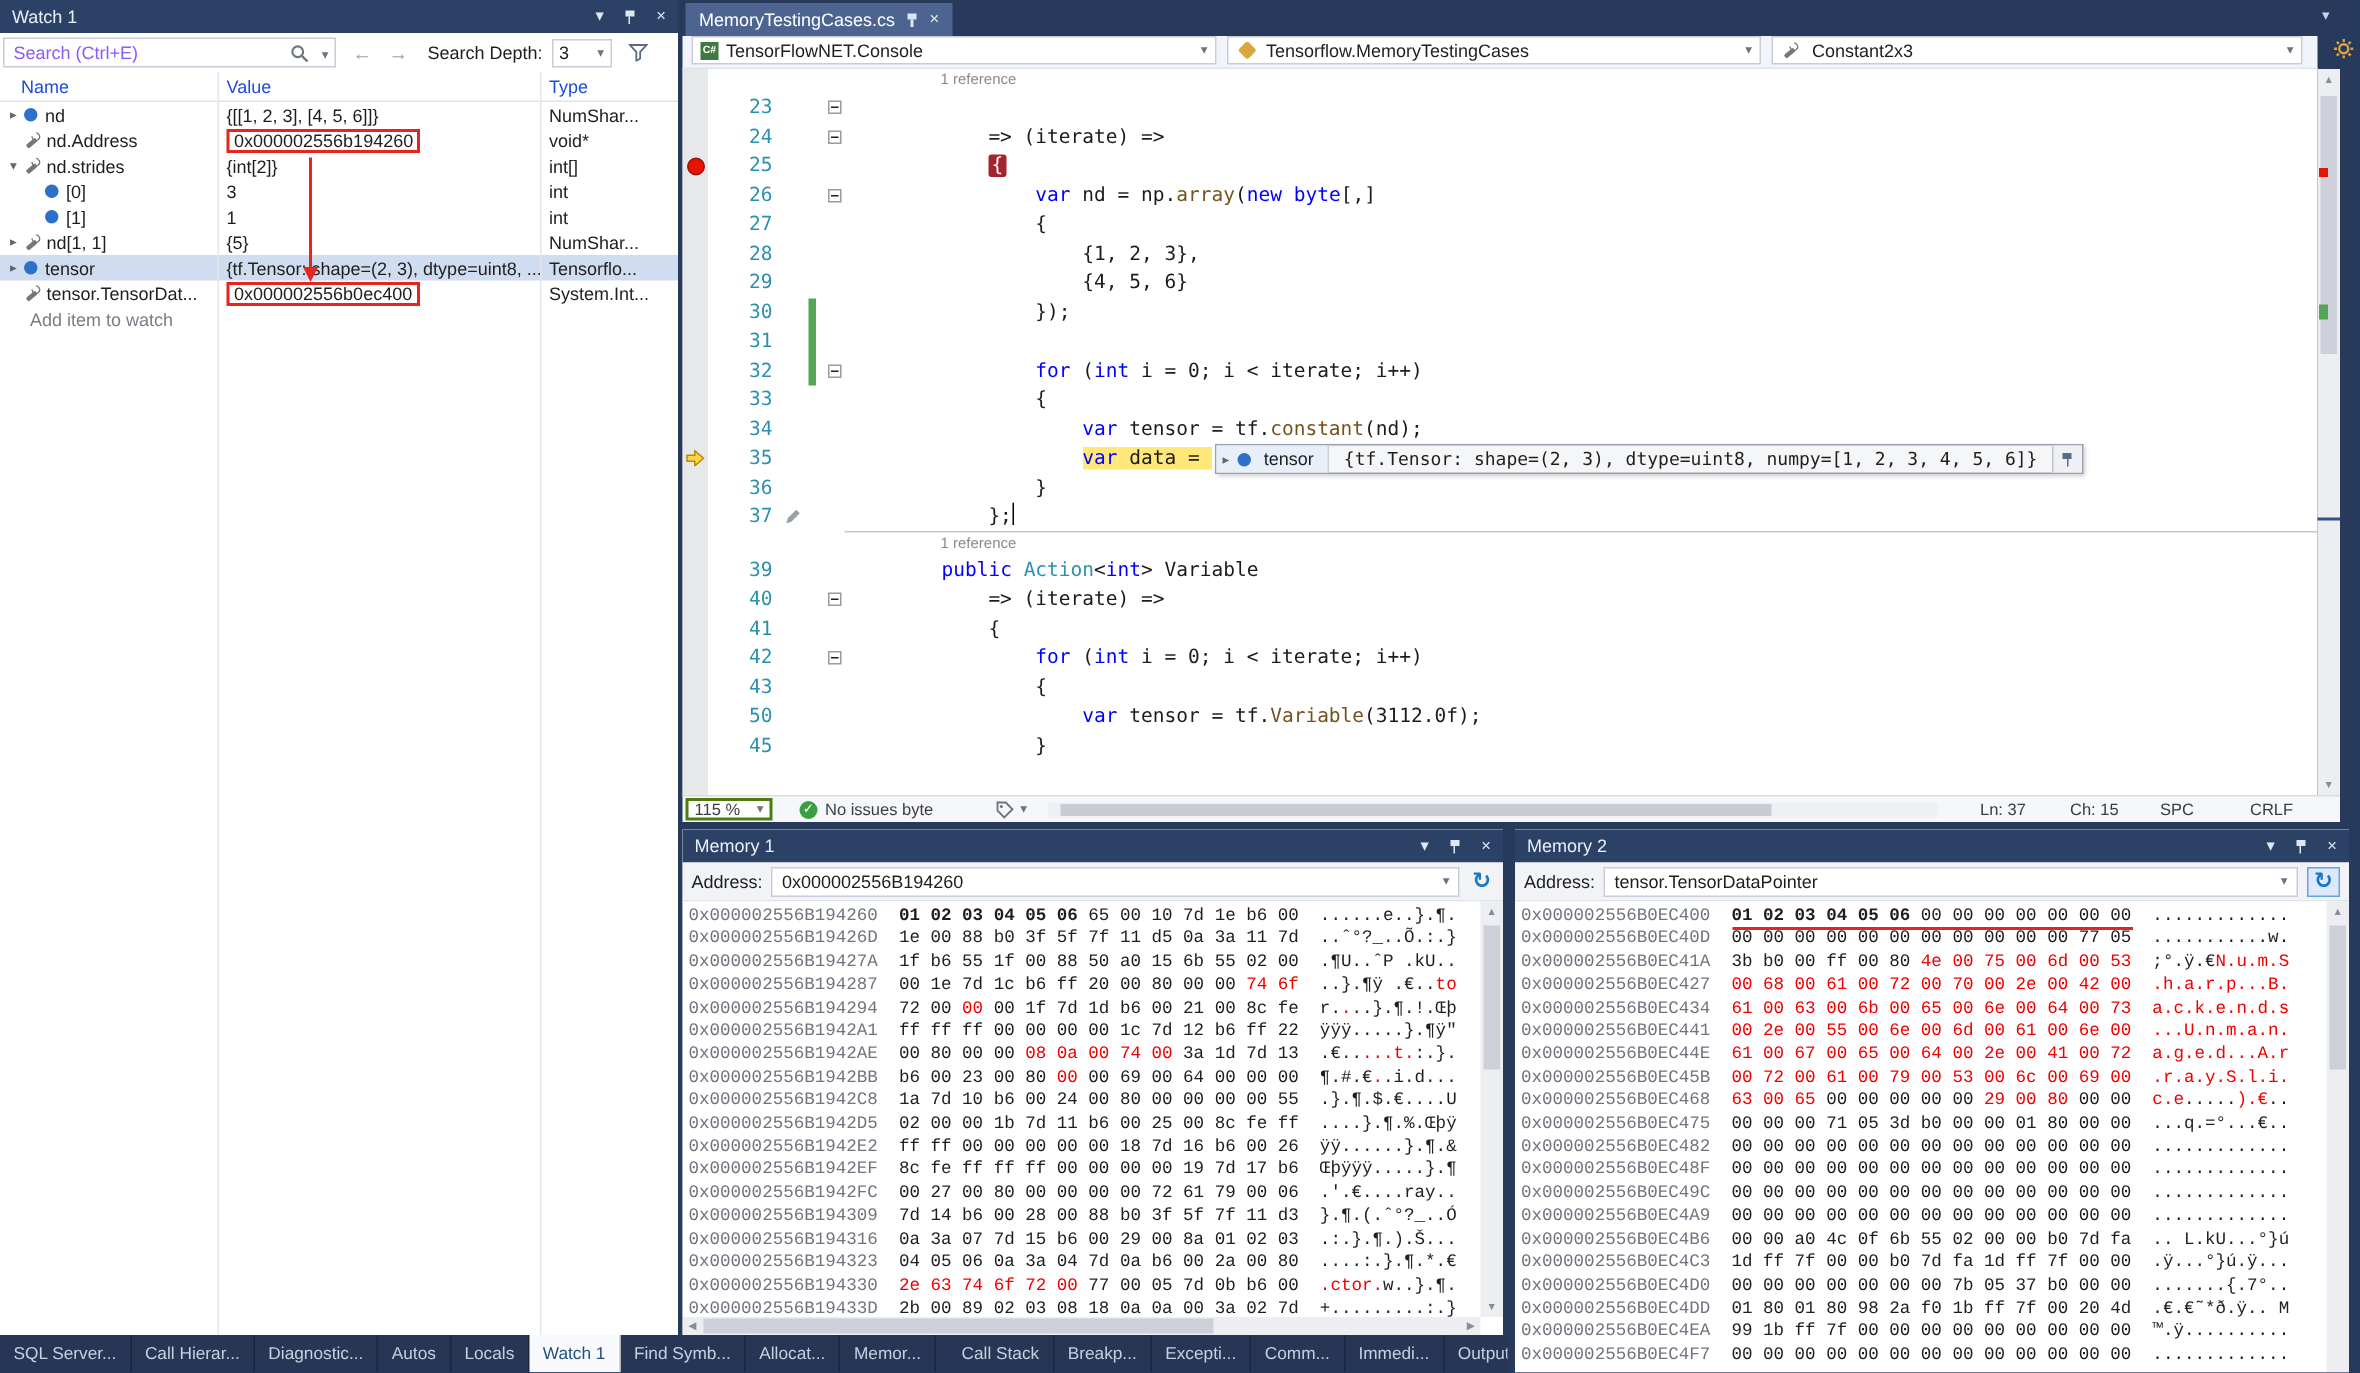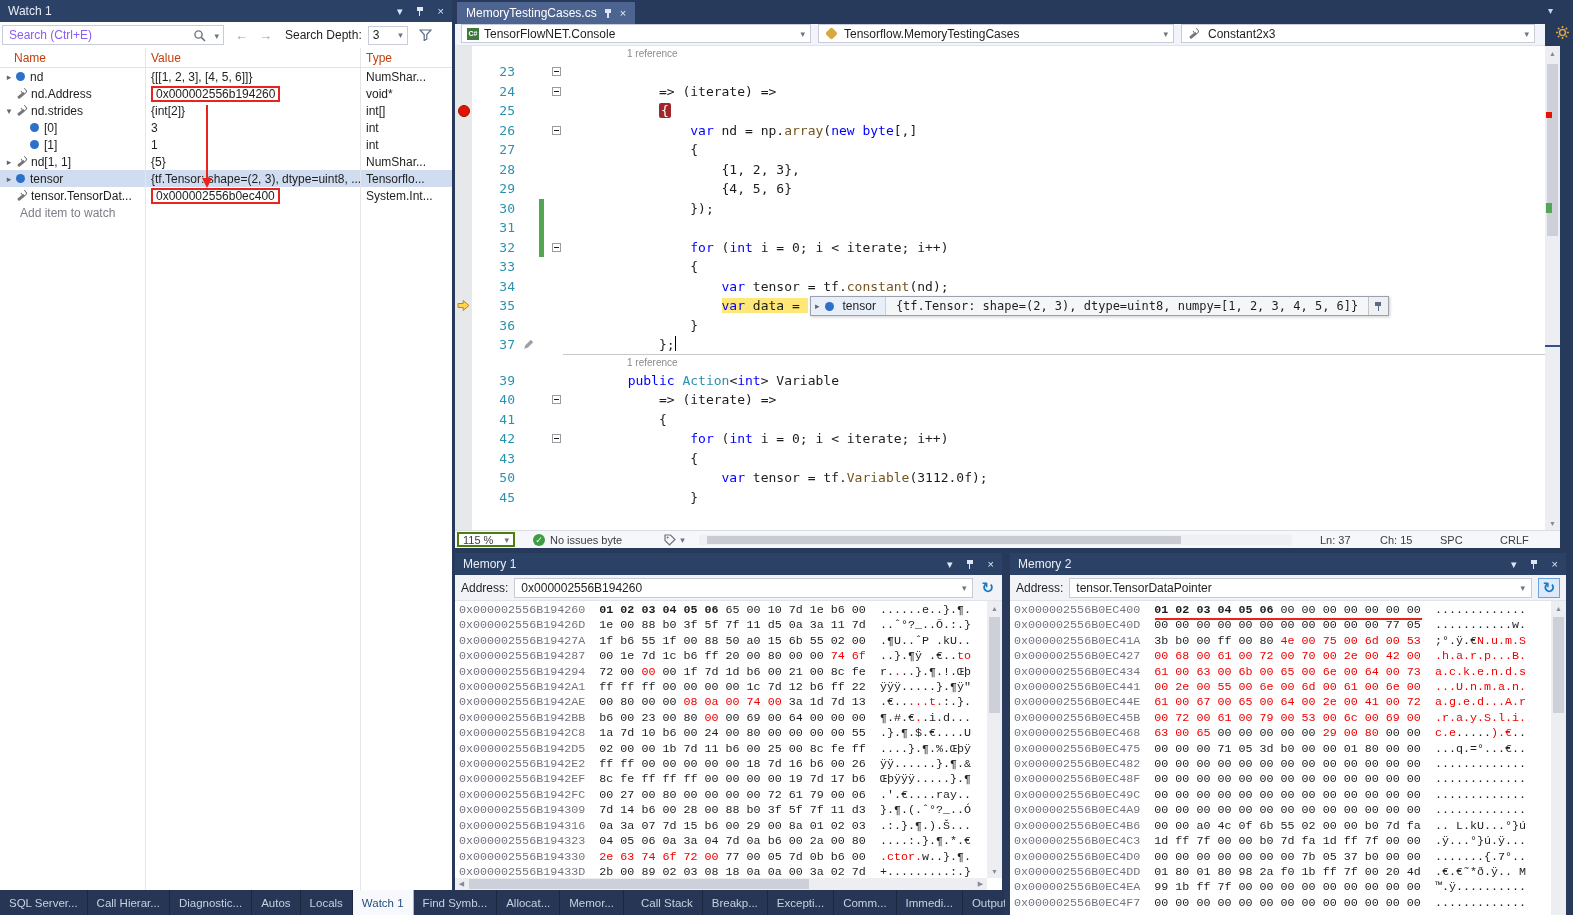--- a/index.html
+++ b/index.html
@@ -19,21 +19,21 @@
 .searchbox{position:relative;width:222px;height:20px;background:#fff;border:1px solid #c8cbd8;margin-left:2px;display:flex;align-items:center;padding:0 36px 0 6px}
 .searchbox .ph{color:#8b5cf6;white-space:nowrap;overflow:hidden}
 .searchbox .mag{position:absolute;right:17px;top:3px}
 .searchbox .chev{position:absolute;right:4px;top:5px}
 .navarr{color:#9aa0ad;margin-left:11px;font-size:13px}
 .depthlabel{margin-left:13px;white-space:nowrap}
 .depthcombo{margin-left:6px;width:40px;height:19px;border:1px solid #c8cbd8;display:inline-flex;align-items:center;justify-content:space-between;padding:0 4px;background:#fff}
 .filterbtn{margin-left:11px;display:inline-flex}
 .watch-grid{position:absolute;left:0;top:48px;right:0;bottom:0;background:#fff}
 .colsep{position:absolute;top:0;bottom:0;width:1px;background:#e5e5ea}
-.wheader{display:flex;height:20px;border-bottom:1px solid #e2e2e8;align-items:center;color:#c2410c}
+.wheader{display:flex;height:20px;border-bottom:1px solid #e2e2e8;align-items:center;color:#1d4ed8}
 .wh{overflow:hidden;white-space:nowrap}
 .wrow{display:flex;height:17px;align-items:center}
 .wrow.sel{background:#d0ddf0}
 .wc{overflow:hidden;white-space:nowrap}
 .wc.name{width:145px;padding-left:3px;display:flex;align-items:center}
 .wc.val{width:215px;padding-left:6px}
 .wc.typ{flex:1;padding-left:6px}
 .ind{display:inline-block;flex:none}
 .exp{width:12px;font-size:9px;color:#5f6673;text-align:center;flex:none}
 .ficon{width:9px;height:9px;border-radius:50%;background:#2c70c9;margin:0 5px 0 1px;flex:none}

